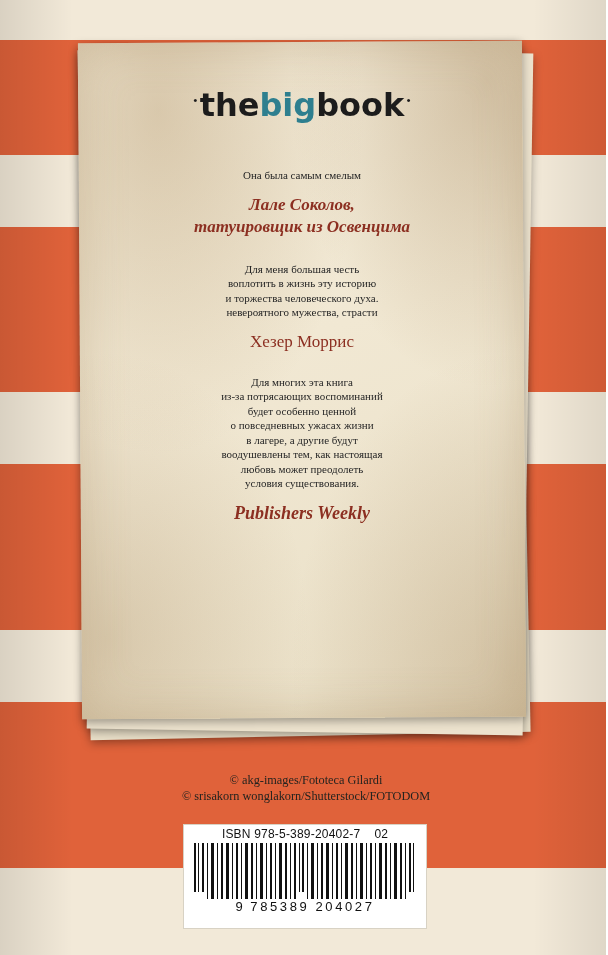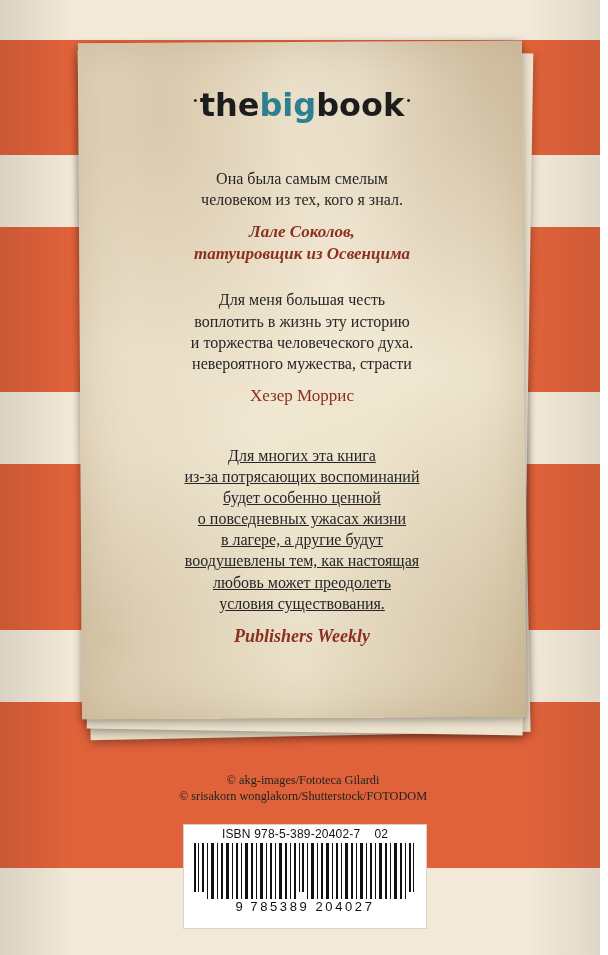--- a/index.html
+++ b/index.html
@@ -16,20 +16,21 @@
 
   
   .cover {
     position: absolute;
     left: 0;
     top: 0;
     width: 600px;
     height: 955px;
     overflow: hidden;
     background: #fef9c3;
+    padding-left: 6px;
   }
 
   
   .stripes {
     position: absolute;
     left: 0;
     top: 0;
     right: 0;
     bottom: 0;
     background-color: #e0623a;
@@ -120,27 +121,27 @@
     font-size: 26px;
     vertical-align: 7px;
   }
   .logo .w-the  { font-family: "DejaVu Sans", sans-serif; font-weight: 700; color: #1c1c1c; }
   .logo .w-big  { font-family: "DejaVu Sans", sans-serif; font-weight: 700; color: #2e7f8f; }
   .logo .w-book { font-family: "DejaVu Sans", sans-serif; font-weight: 700; color: #1c1c1c; }
 
   
   .quote {
     font-family: "Liberation Serif", serif;
-    font-size: 16px;
+    font-size: 11px;
     line-height: 1.32;
     color: #262626;
   }
   .quote-1 { margin-top: 44px; }
   .quote-2 { margin-top: 24px; }
-  .quote-3 { margin-top: 38px; text-decoration: underline; }
+  .quote-3 { margin-top: 22px; }
 
   .attrib {
     font-family: "Liberation Serif", serif;
     color: #8c2f21;
     font-size: 17px;
     line-height: 1.3;
     margin-top: 11px;
     text-align: center;
   }
   .attrib-italic {
@@ -258,21 +259,20 @@
   <div class="paper paper-main"></div>
 
   <div class="content">
 
     <div class="logo">
       <span class="dot">·</span><span class="w-the">the</span><span class="w-big">big</span><span class="w-book">book</span><span class="dot">·</span>
     </div>
 
     <div class="quote quote-1">
       <div>Она была самым смелым</div>
-      <div>человеком из тех, кого я знал.</div>
     </div>
     <div class="attrib attrib-italic">
       <div>Лале Соколов,</div>
       <div>татуировщик из Освенцима</div>
     </div>
 
     <div class="quote quote-2">
       <div>Для меня большая честь</div>
       <div>воплотить в жизнь эту историю</div>
       <div>и торжества человеческого духа.</div>

